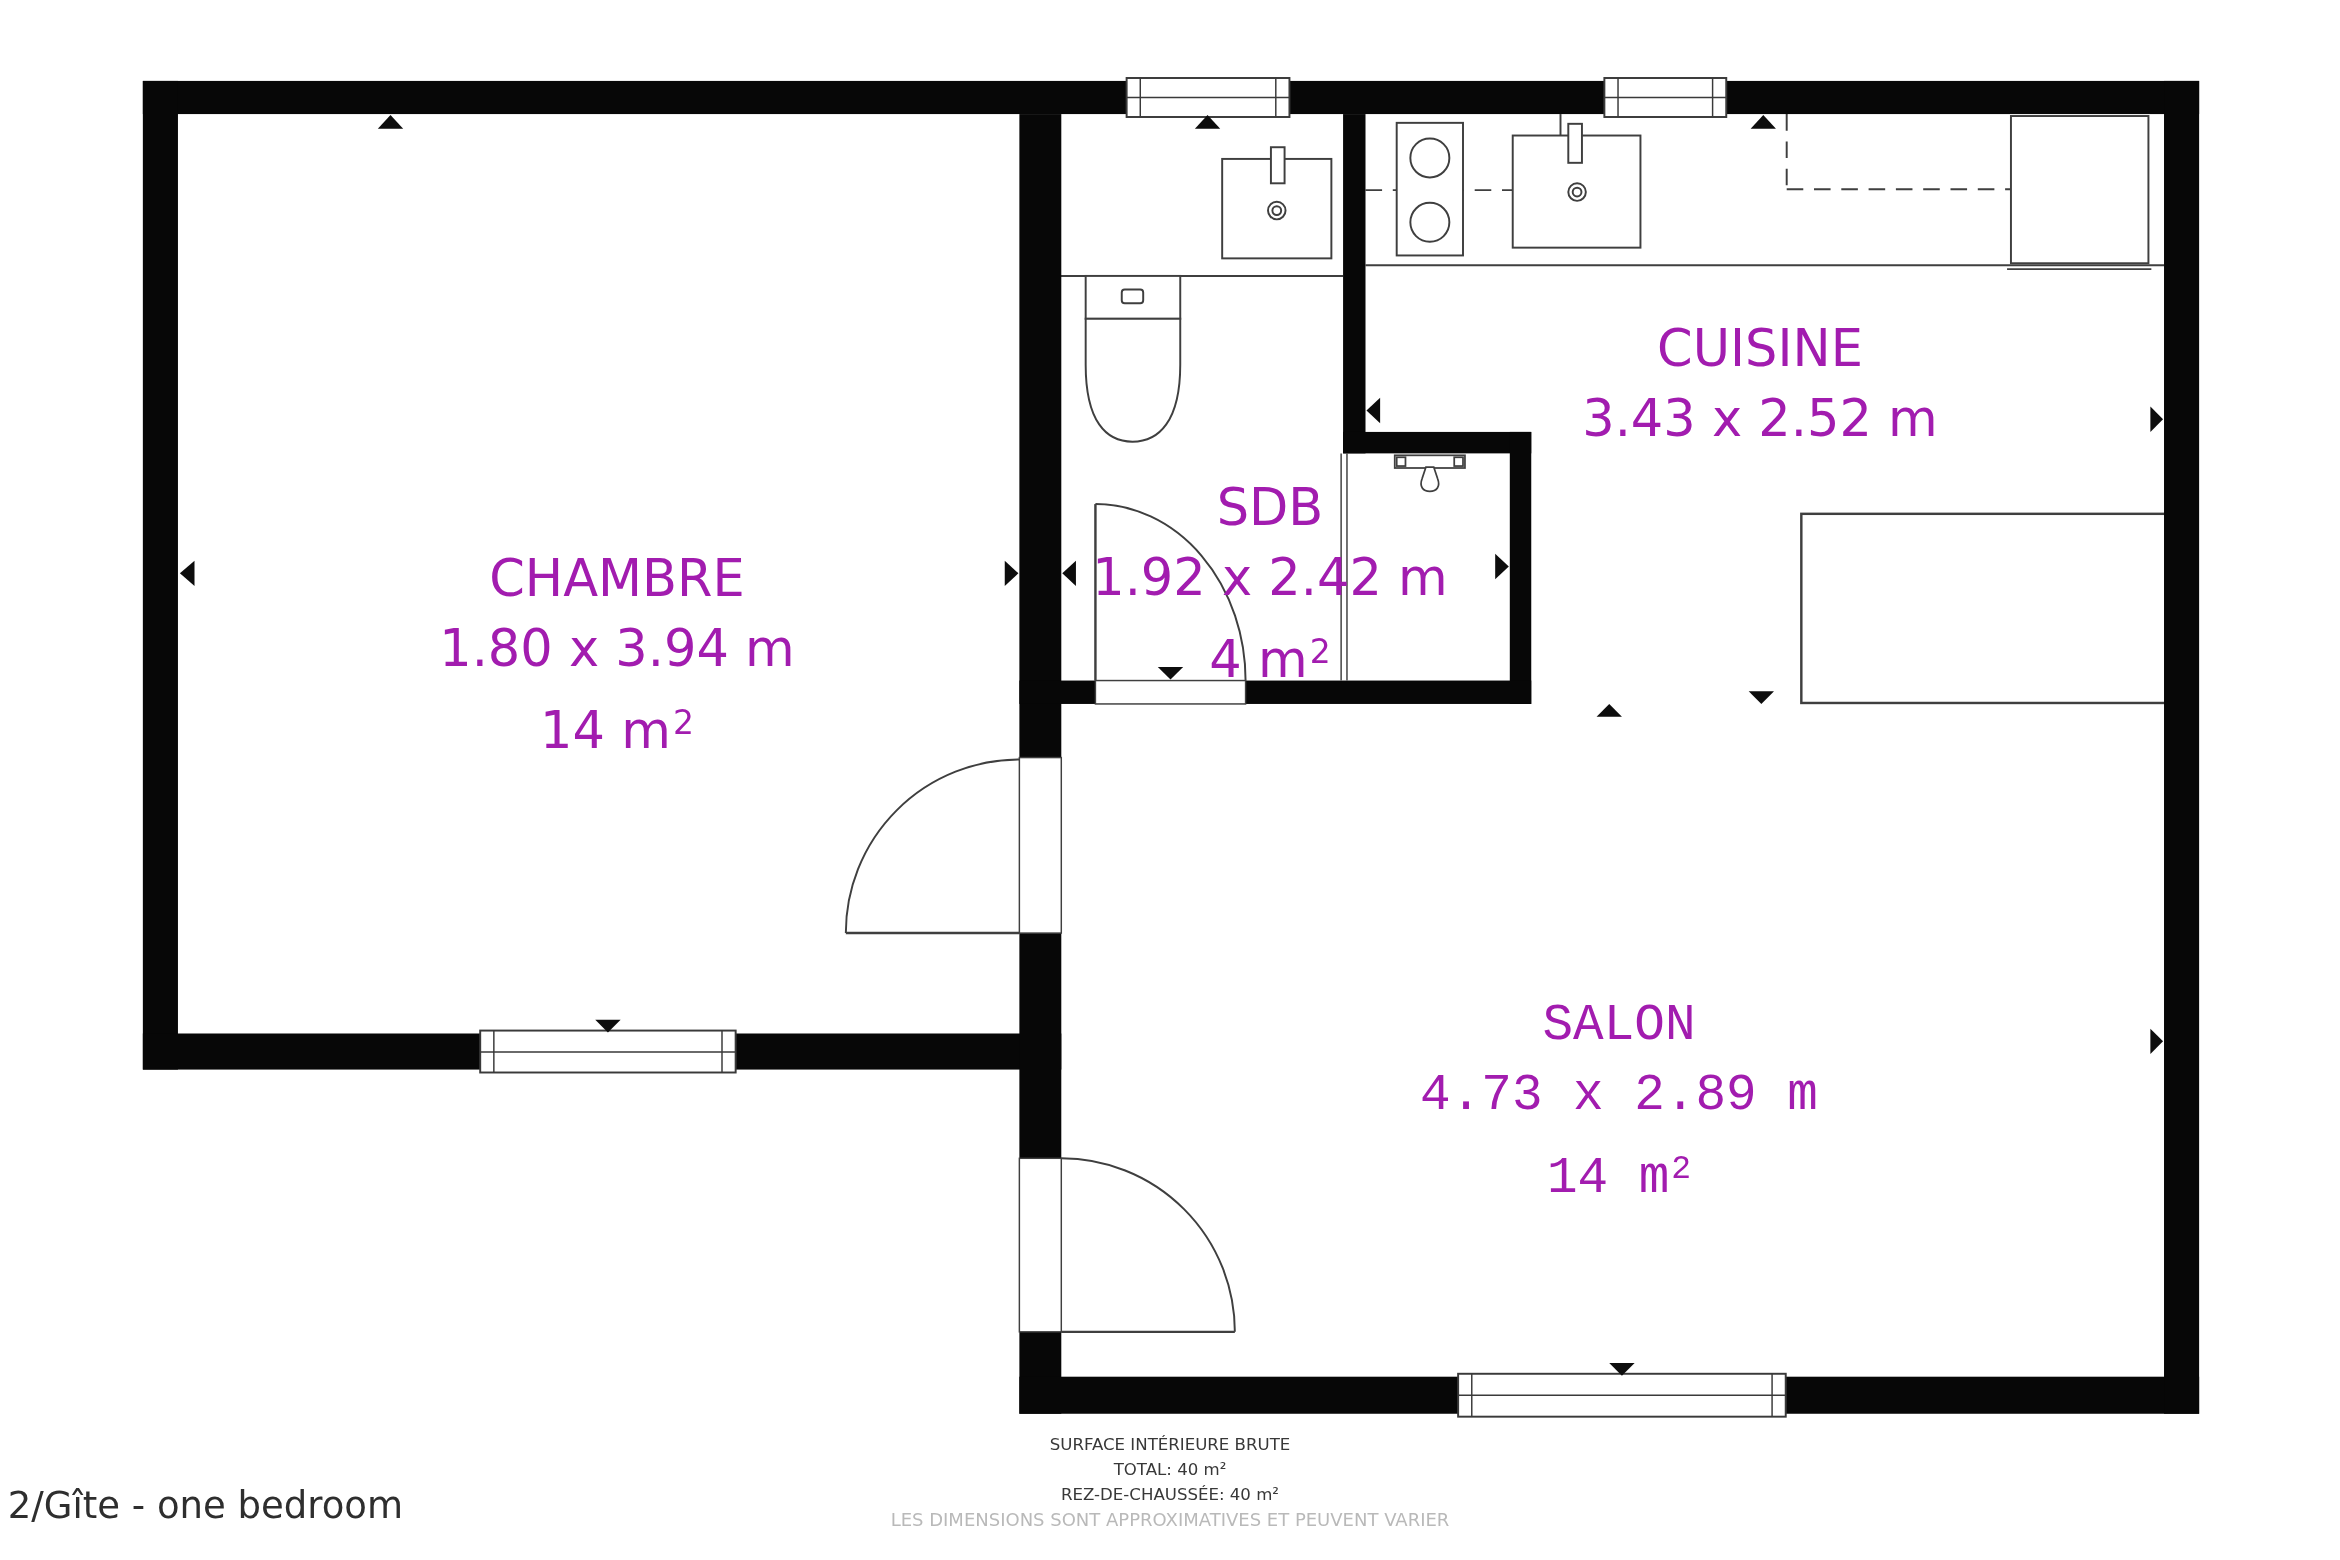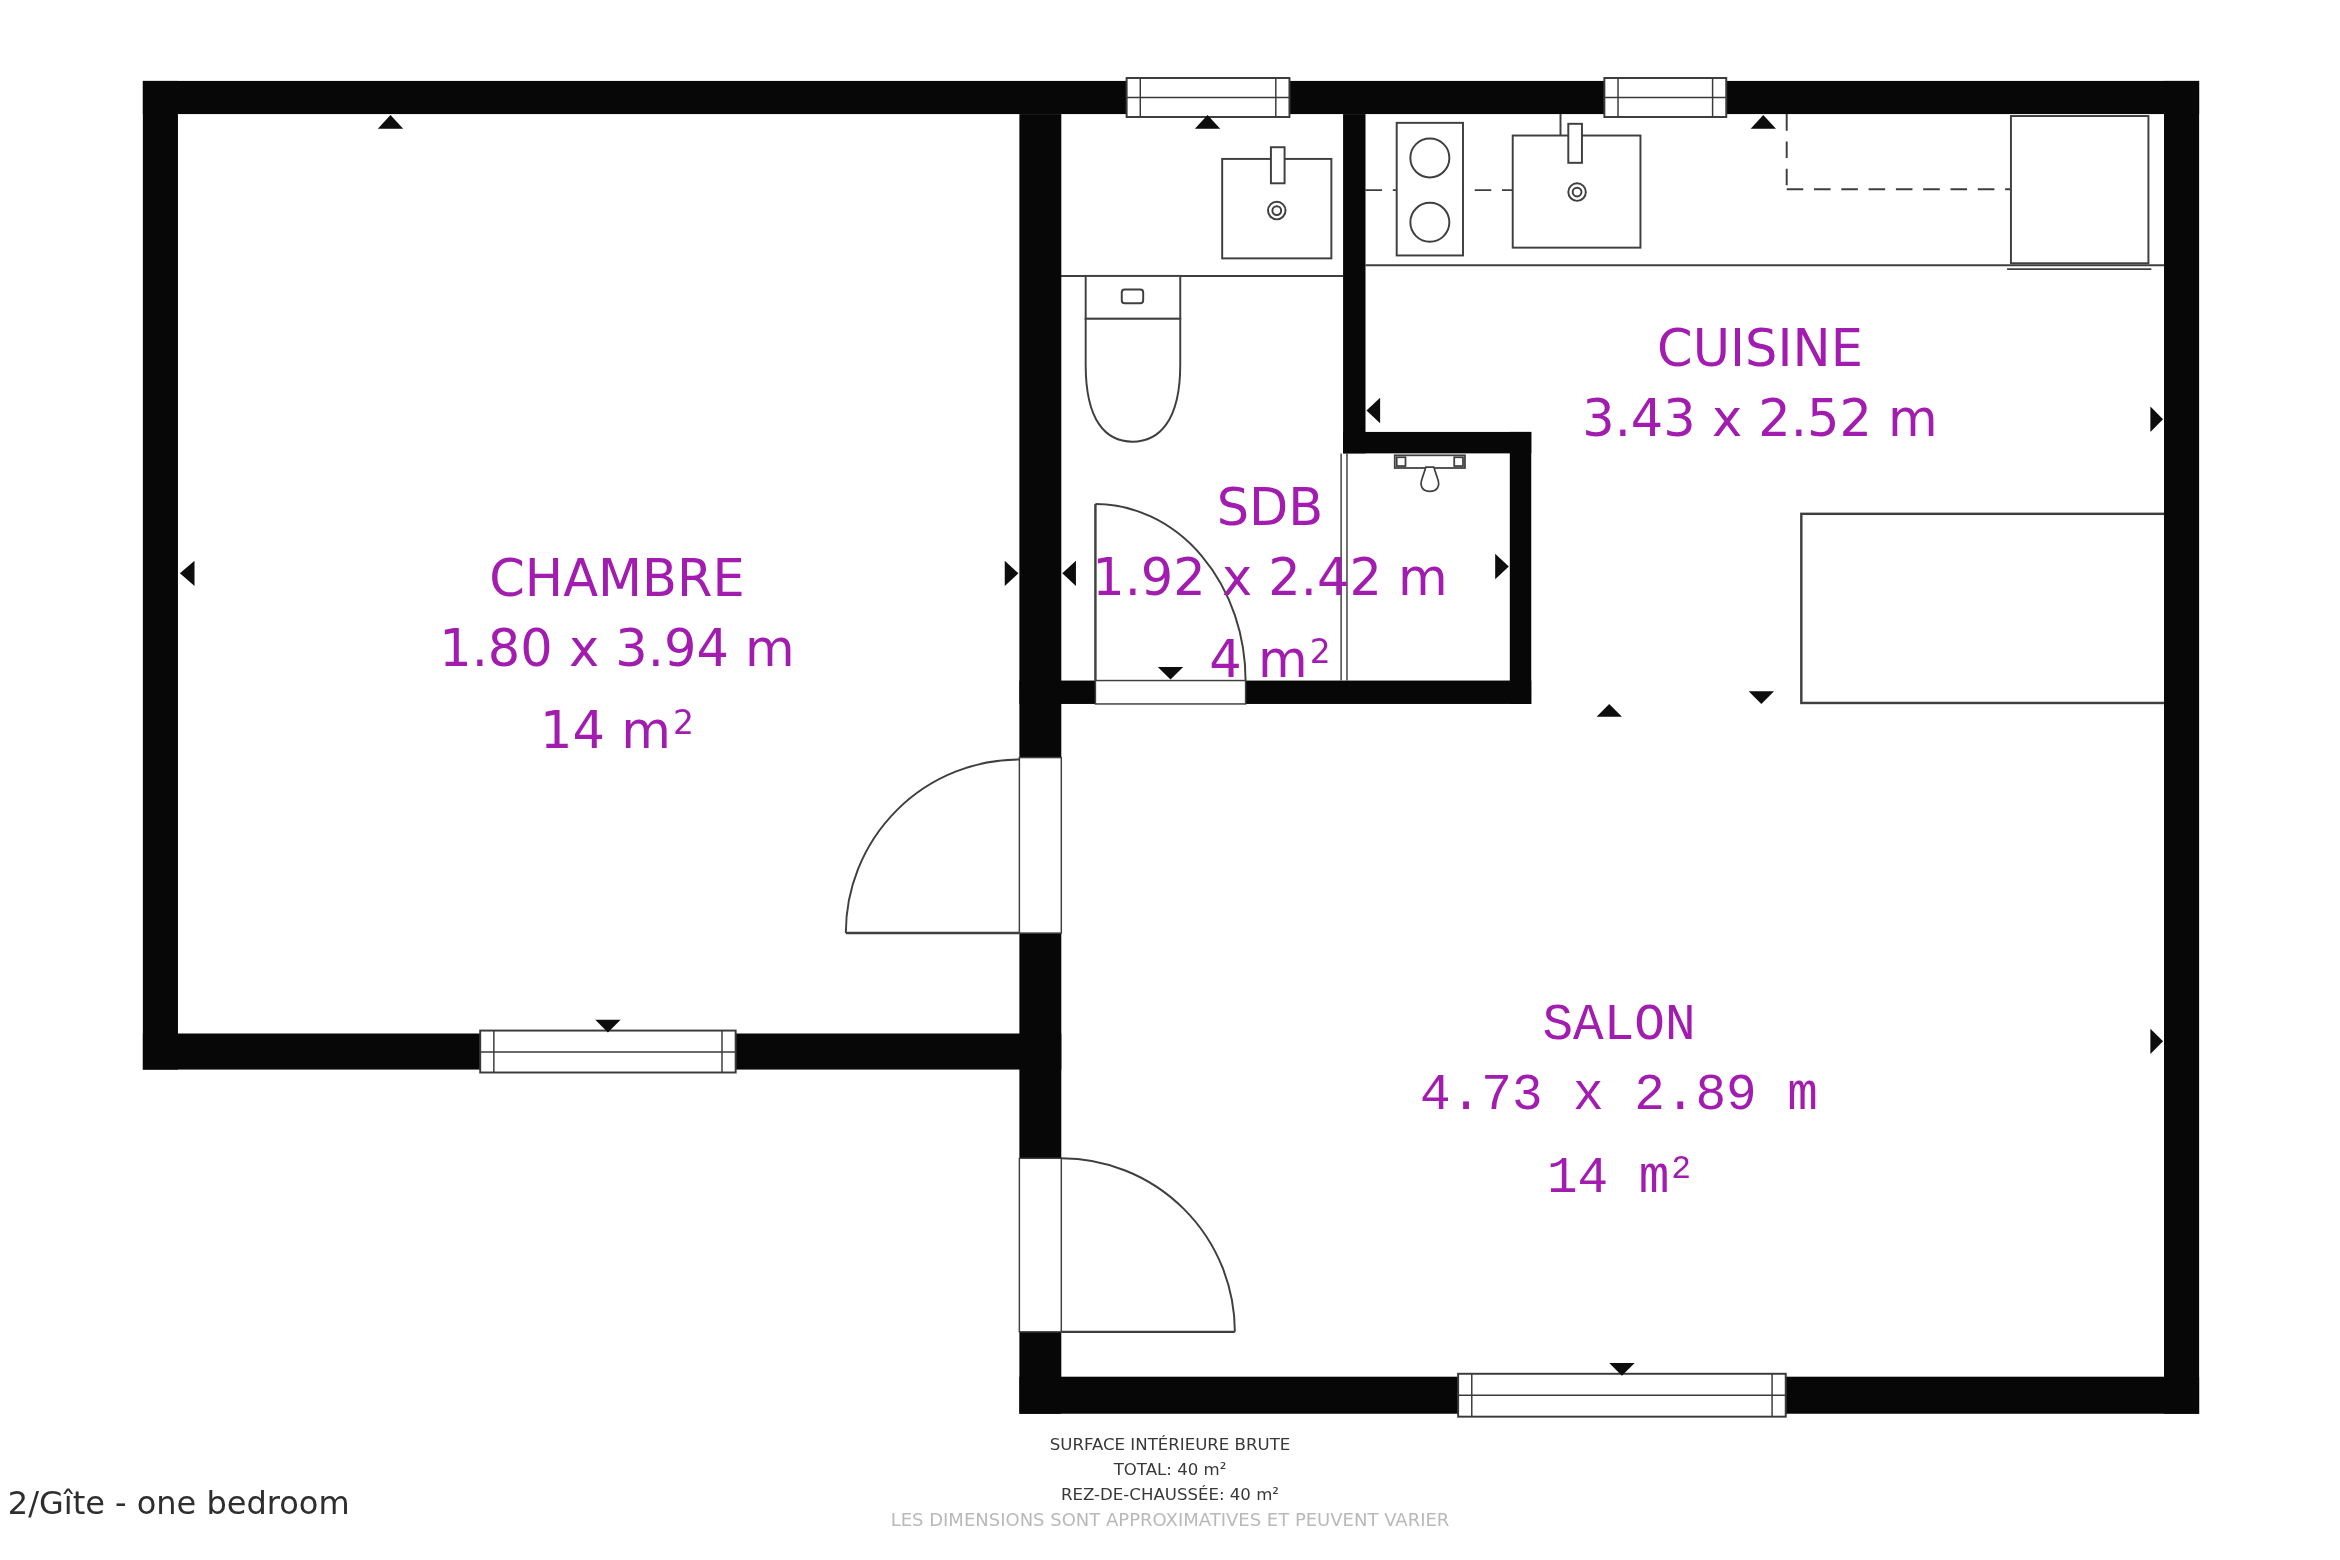--- a/index.html
+++ b/index.html
@@ -6,21 +6,21 @@
   body{width:2341px;height:1560px;overflow:hidden;
        font-family:"DejaVu Sans","Liberation Sans",sans-serif;}
   .stage{position:relative;width:2341px;height:1560px;background:#ffffff;}
   .plan-svg{position:absolute;left:0;top:0;}
   .room-block{position:absolute;transform:translateX(-50%);text-align:center;
               color:#a21caf;font-size:51px;line-height:70px;white-space:nowrap;}
   .room-area sup{font-size:33px;position:relative;top:3.9px;margin-left:2px;vertical-align:super;}
   .footer-block{position:absolute;left:1170px;top:1432px;transform:translateX(-50%);
                 text-align:center;font-size:16.6px;line-height:25px;color:#383838;white-space:nowrap;}
   .footer-muted{color:#b9b9b9;font-size:18px;}
-  .plan-title{position:absolute;left:7.8px;top:1484px;font-size:32px;color:#2e2e2e;white-space:nowrap;}
+  .plan-title{position:absolute;left:7.8px;top:1484px;font-size:37px;color:#2e2e2e;white-space:nowrap;}
 </style>
 </head>
 <body>
 
 <div class="stage">
 
   <svg class="plan-svg" width="2341" height="1560" viewBox="0 0 2400 1600">
 
     <g stroke="#3f3f3f" stroke-width="2" stroke-dasharray="17 11" fill="none">
       <path d="M1400,195 H1551"></path>

